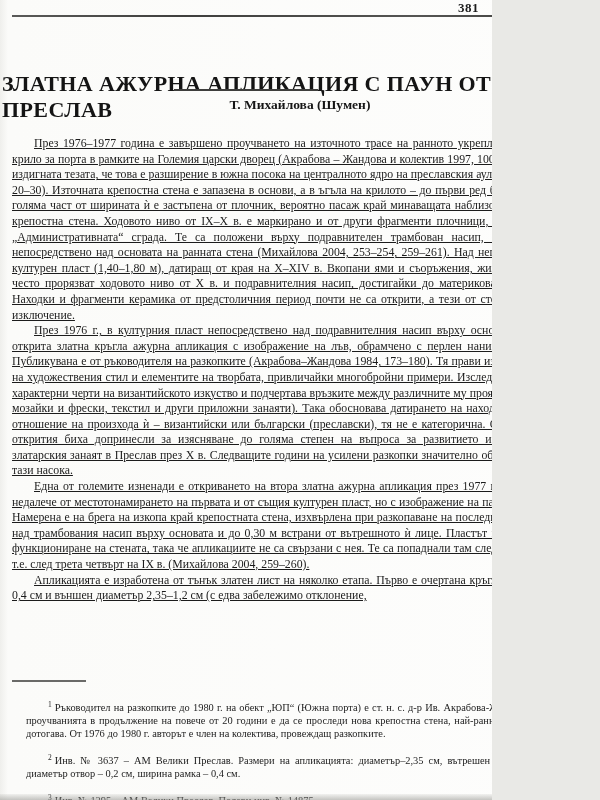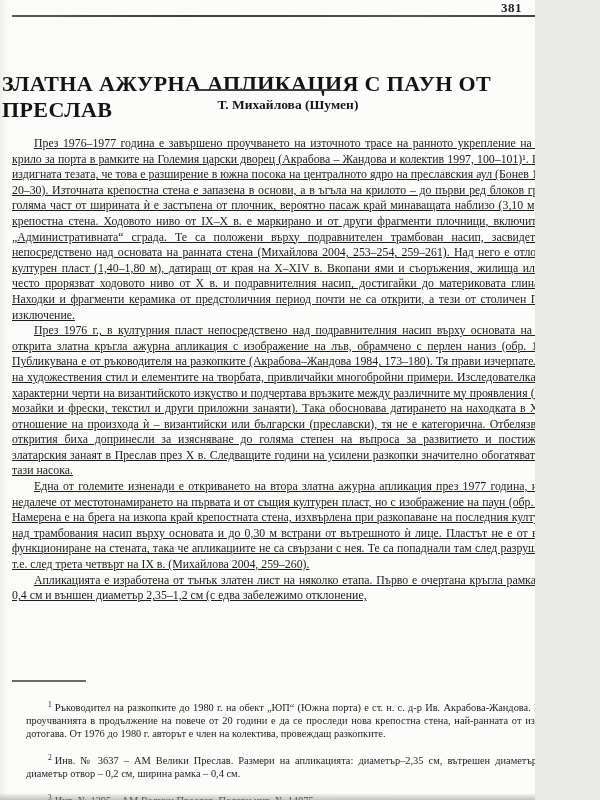--- a/index.html
+++ b/index.html
@@ -10,21 +10,20 @@
     color: #1c1c1c;
     -webkit-font-smoothing: antialiased;
   }
   .sheet {
     position: relative;
     width: 492px; height: 800px;
     background:
       linear-gradient(to right, #efefec 0px, #fbfbf9 8px, #fdfdfc 570px, #f3f3f0 600px),
       #fcfcfb;
     overflow: hidden;
-    padding-left: 43px;
   }
   .bottom-edge {
     position: absolute; left: 0; right: 0; bottom: 0; height: 6px;
     background: linear-gradient(to bottom, rgba(180,180,175,0.15), rgba(150,150,145,0.55));
   }
   .page-number {
     position: absolute; top: 0px; right: 13px;
     font-size: 13px; font-weight: bold; letter-spacing: 0.5px;
   }
   .top-rule {
@@ -35,21 +34,21 @@
     position: absolute; top: 56px; left: 2px; width: 576px;
     text-align: left;
     font-size: 22px; font-weight: bold; letter-spacing: 0.4px;
     color: #141414;
   }
   .title-divider {
     position: absolute; top: 89px; left: 50%; transform: translateX(-50%);
     width: 144px; height: 2px; background: #3e3e3c;
   }
   .author-byline {
-    position: absolute; top: 97px; left: 0; width: 576px;
+    position: absolute; top: 97px; left: 12px; width: 576px;
     text-align: center;
     font-size: 13.5px; font-weight: bold;
     color: #161616;
   }
   .article-body {
     position: absolute; top: 136px; left: 12px; width: 576px; height: 550px;
     overflow: hidden;
     text-decoration: underline;
   }
   .article-body p {

